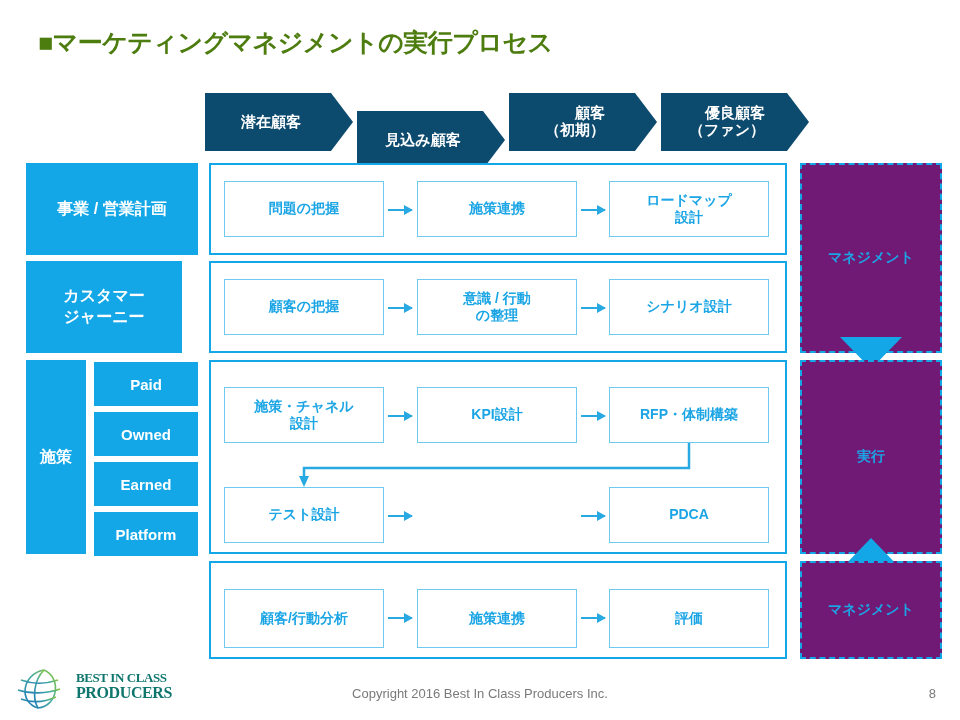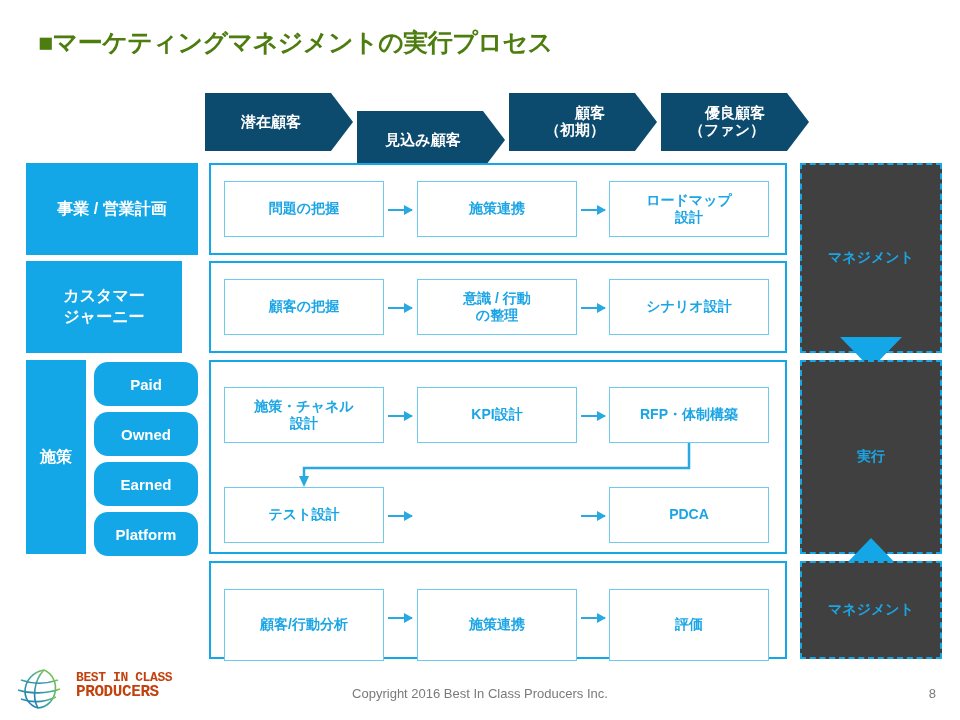--- a/index.html
+++ b/index.html
@@ -67,21 +67,20 @@
   
   .sub-label {
     position: absolute;
     left: 94px; width: 104px; height: 44px;
     background: #14A7E8;
     color: #ffffff;
     font-weight: bold;
     font-size: 15px;
     display: flex; align-items: center; justify-content: center;
     box-sizing: border-box;
-    border-radius: 14px;
   }
   .sub-label.s0 { top: 362px; }
   .sub-label.s1 { top: 412px; }
   .sub-label.s2 { top: 462px; }
   .sub-label.s3 { top: 512px; }
 
   
   .group {
     position: absolute;
     left: 209px; width: 578px;
@@ -109,21 +108,21 @@
   }
   
   .pbox.col0 { left: 224px; width: 160px; }
   .pbox.col1 { left: 417px; width: 160px; }
   .pbox.col2 { left: 609px; width: 160px; }
 
   .r0 { top: 181px; height: 56px; }
   .r1 { top: 279px; height: 56px; }
   .r2 { top: 387px; height: 56px; }
   .r3 { top: 487px; height: 56px; }
-  .r4 { top: 589px; height: 72px; }
+  .r4 { top: 589px; height: 59px; }
 
   
   .arrow-h {
     position: absolute;
     height: 2px; background: #29A9E1;
   }
   .arrow-h::after {
     content: "";
     position: absolute;
     right: -1px; top: -4px;
@@ -135,21 +134,21 @@
   .ah-b { left: 581px; width: 24px; }
 
   
   .connector { position: absolute; left: 209px; top: 360px; width: 578px; height: 194px; pointer-events: none; }
 
   
   .dbox {
     position: absolute;
     left: 800px; width: 142px;
     border: 2px dashed #14A7E8;
-    background: #404040;
+    background: #701a75;
     color: #1BA5E5;
     font-weight: bold;
     font-size: 14px;
     display: flex; align-items: center; justify-content: center;
     text-align: center;
     box-sizing: border-box;
   }
   .dbox.d0 { top: 163px; height: 190px; }
   .dbox.d1 { top: 360px; height: 194px; }
   .dbox.d2 { top: 561px; height: 98px; }
@@ -162,23 +161,23 @@
     border-right: 31px solid transparent;
   }
   .tri.down { top: 337px; border-top: 32px solid #14A7E8; }
   .tri.up   { top: 538px; border-bottom: 32px solid #14A7E8; }
 
   
   .footer-logo { position: absolute; left: 12px; top: 664px; width: 150px; height: 50px; }
   .logo-text {
     position: absolute;
     left: 76px; top: 672px;
-    font-family: Liberation Mono, monospace;
-    font-weight: bold;
-    color: #c2410c;
+    font-family: Liberation Serif, serif;
+    font-weight: bold;
+    color: #0f766e;
     line-height: 0.98;
     letter-spacing: -0.4px;
   }
   .logo-text .l1 { font-size: 13px; display: block; }
   .logo-text .l2 { font-size: 16px; display: block; }
 
   #copyright {
     position: absolute;
     left: 0; right: 0; top: 686px;
     text-align: center;

